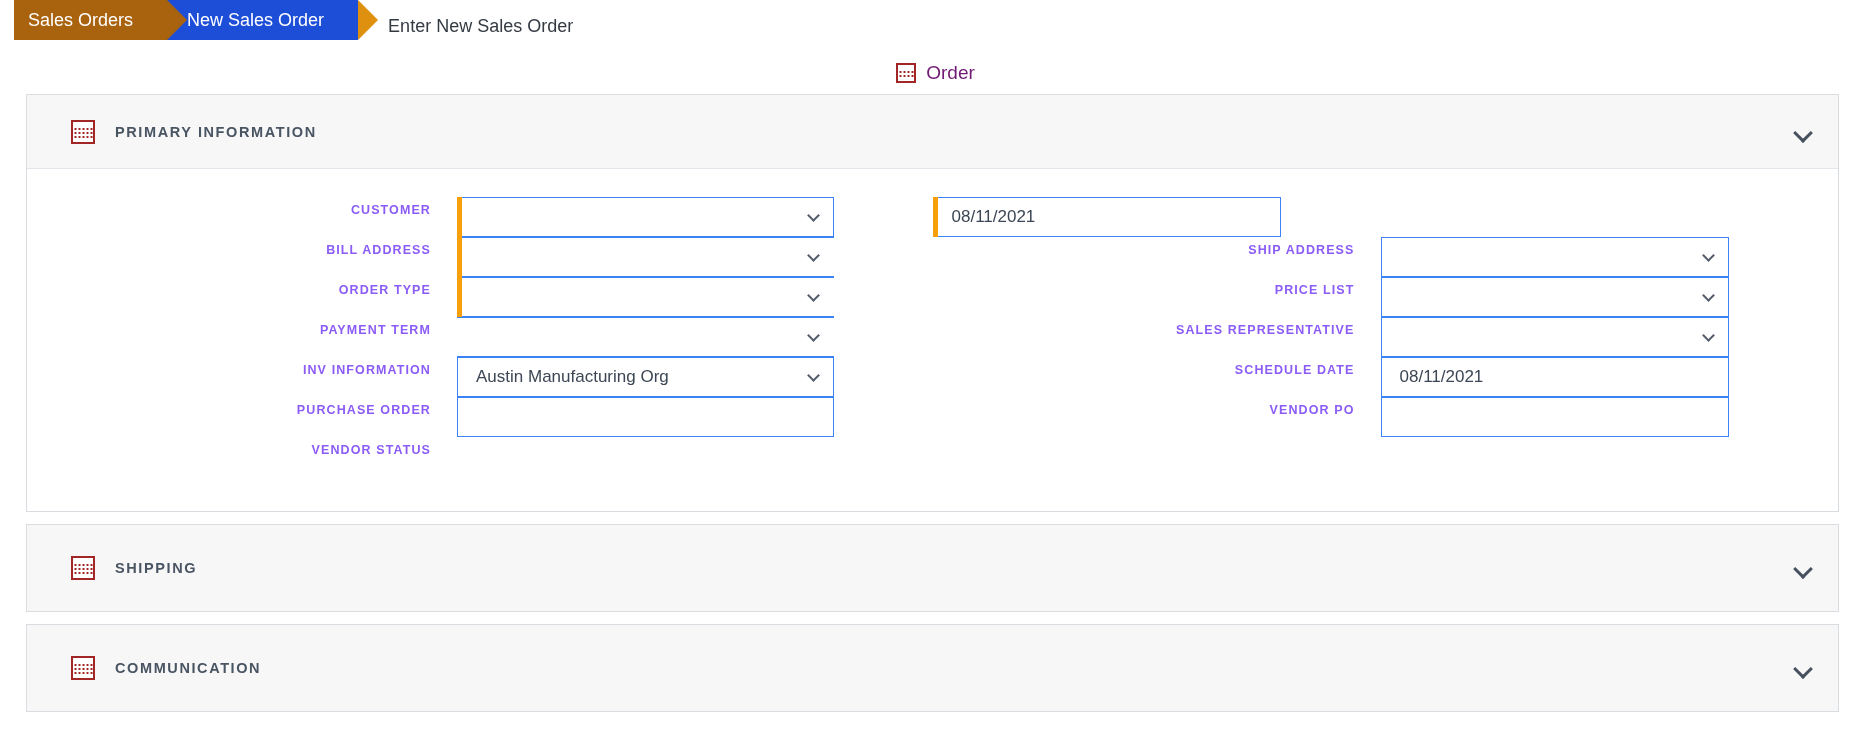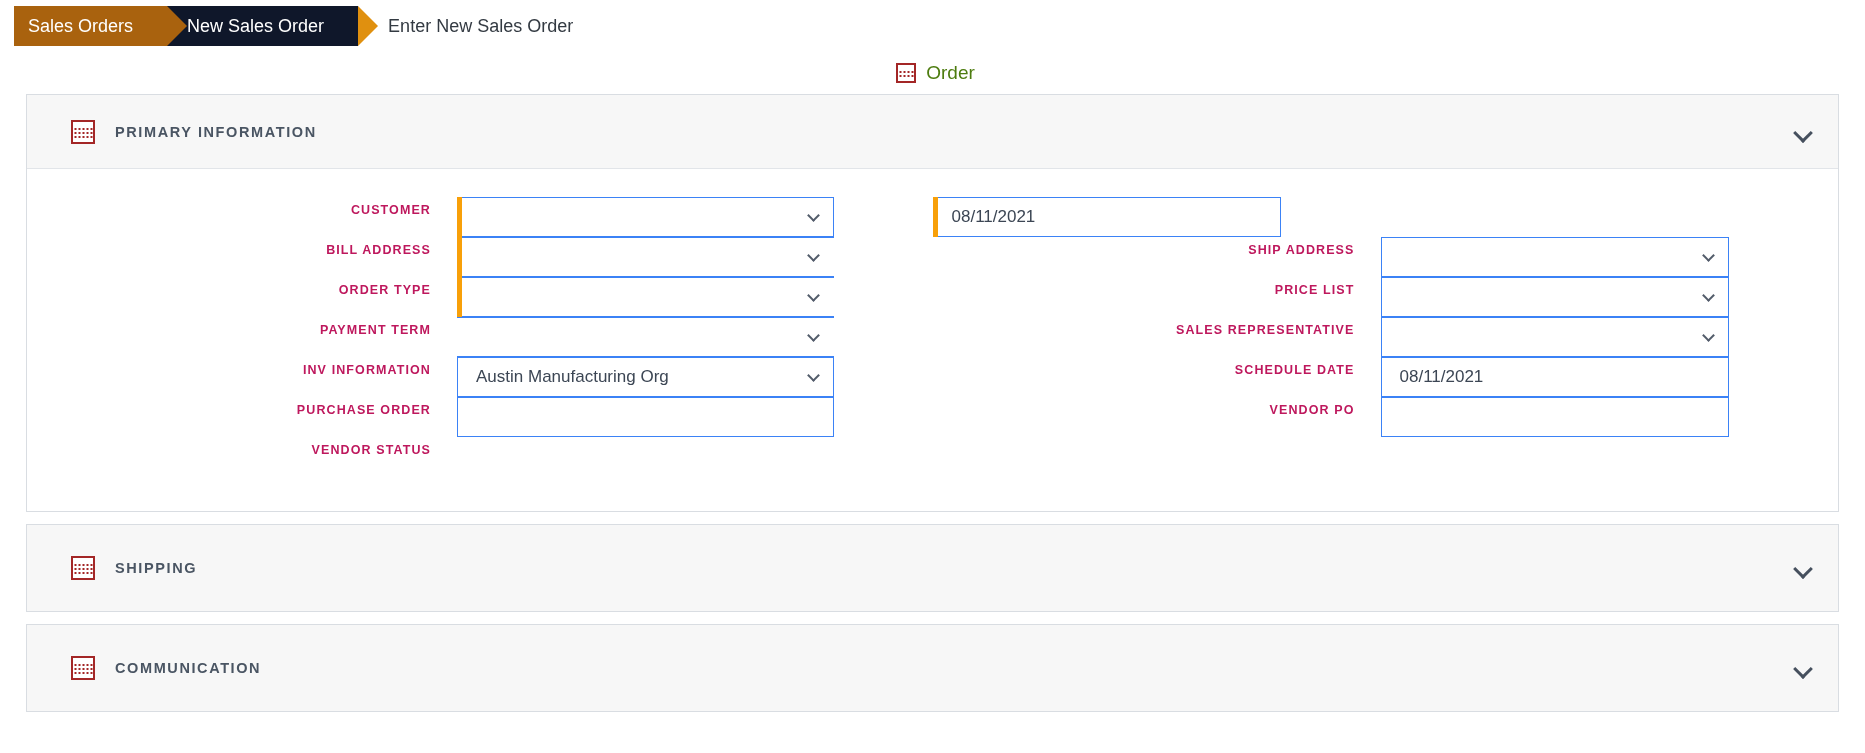--- a/index.html
+++ b/index.html
@@ -22,25 +22,24 @@
     padding-left: 14px;
   }
   .crumb {
     position: relative;
     display: flex;
     align-items: center;
     color: #ffffff;
     font-size: 18px;
     padding: 0 34px 0 18px;
     height: 40px;
-    margin-top: 6px;
     white-space: nowrap;
   }
   .crumb-1 { background: #a9620e; z-index: 3; padding-left: 14px; }
-  .crumb-2 { background: #0f172a; z-index: 2; margin-left: -10px; padding-left: 30px; }
+  .crumb-2 { background: #1d4ed8; z-index: 2; margin-left: -10px; padding-left: 30px; }
   .crumb::after {
     content: "";
     position: absolute;
     right: -20px;
     top: 0;
     width: 0;
     height: 0;
     border-top: 20px solid transparent;
     border-bottom: 20px solid transparent;
     border-left: 20px solid #a9620e;
@@ -62,21 +61,21 @@
     height: 42px;
     display: flex;
     align-items: center;
     justify-content: center;
   }
   .tab {
     display: flex;
     align-items: center;
     gap: 10px;
     font-size: 19px;
-    color: #4d7c0f;
+    color: #701a75;
     margin-left: 6px;
   }
 
   
   .grid-icon {
     width: 20px;
     height: 20px;
     border: 2px solid #a32626;
     background: #ffffff;
     display: inline-block;
@@ -158,21 +157,21 @@
     align-items: flex-start;
     height: 40px;
     margin-bottom: 0;
   }
   .field-label {
     width: 100%;
     text-align: right;
     font-size: 12.5px;
     font-weight: bold;
     letter-spacing: 1.1px;
-    color: #be185d;
+    color: #8b5cf6;
     padding-right: 26px;
     padding-top: 6px;
     white-space: nowrap;
   }
   .field-ctrl {
     flex: none;
     position: relative;
     height: 40px;
   }
   .field-ctrl.left { width: 377px; }

